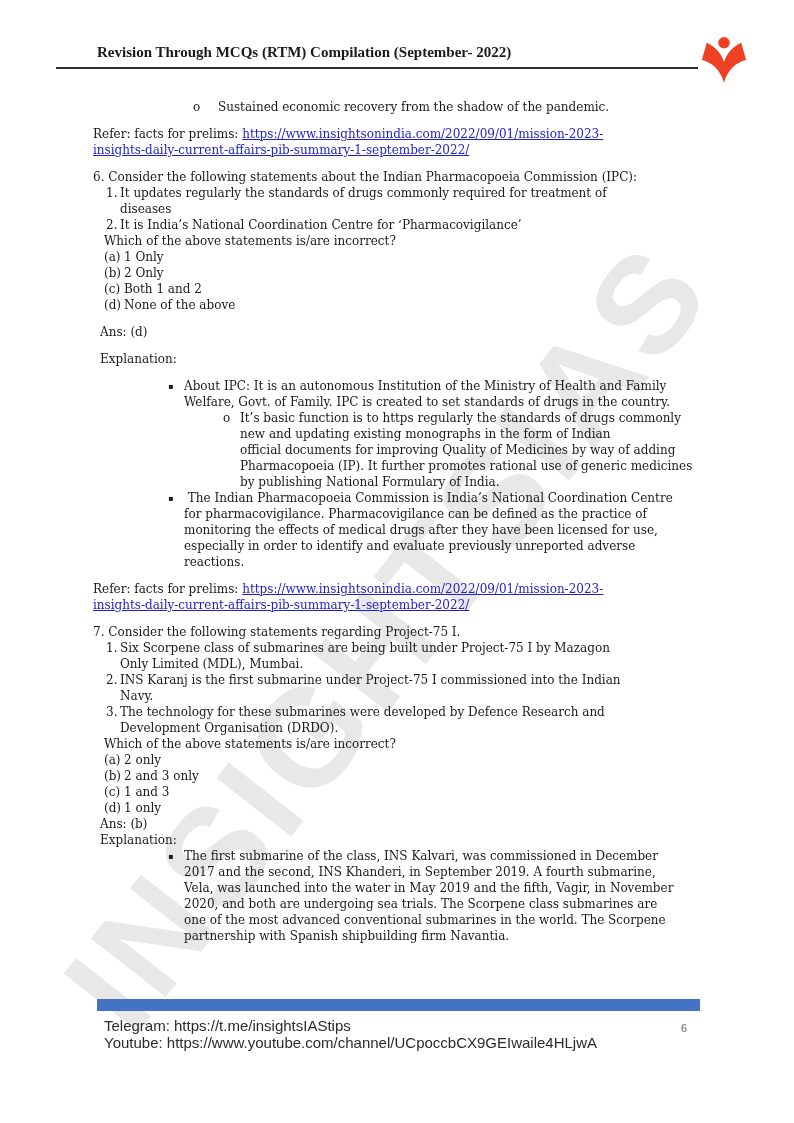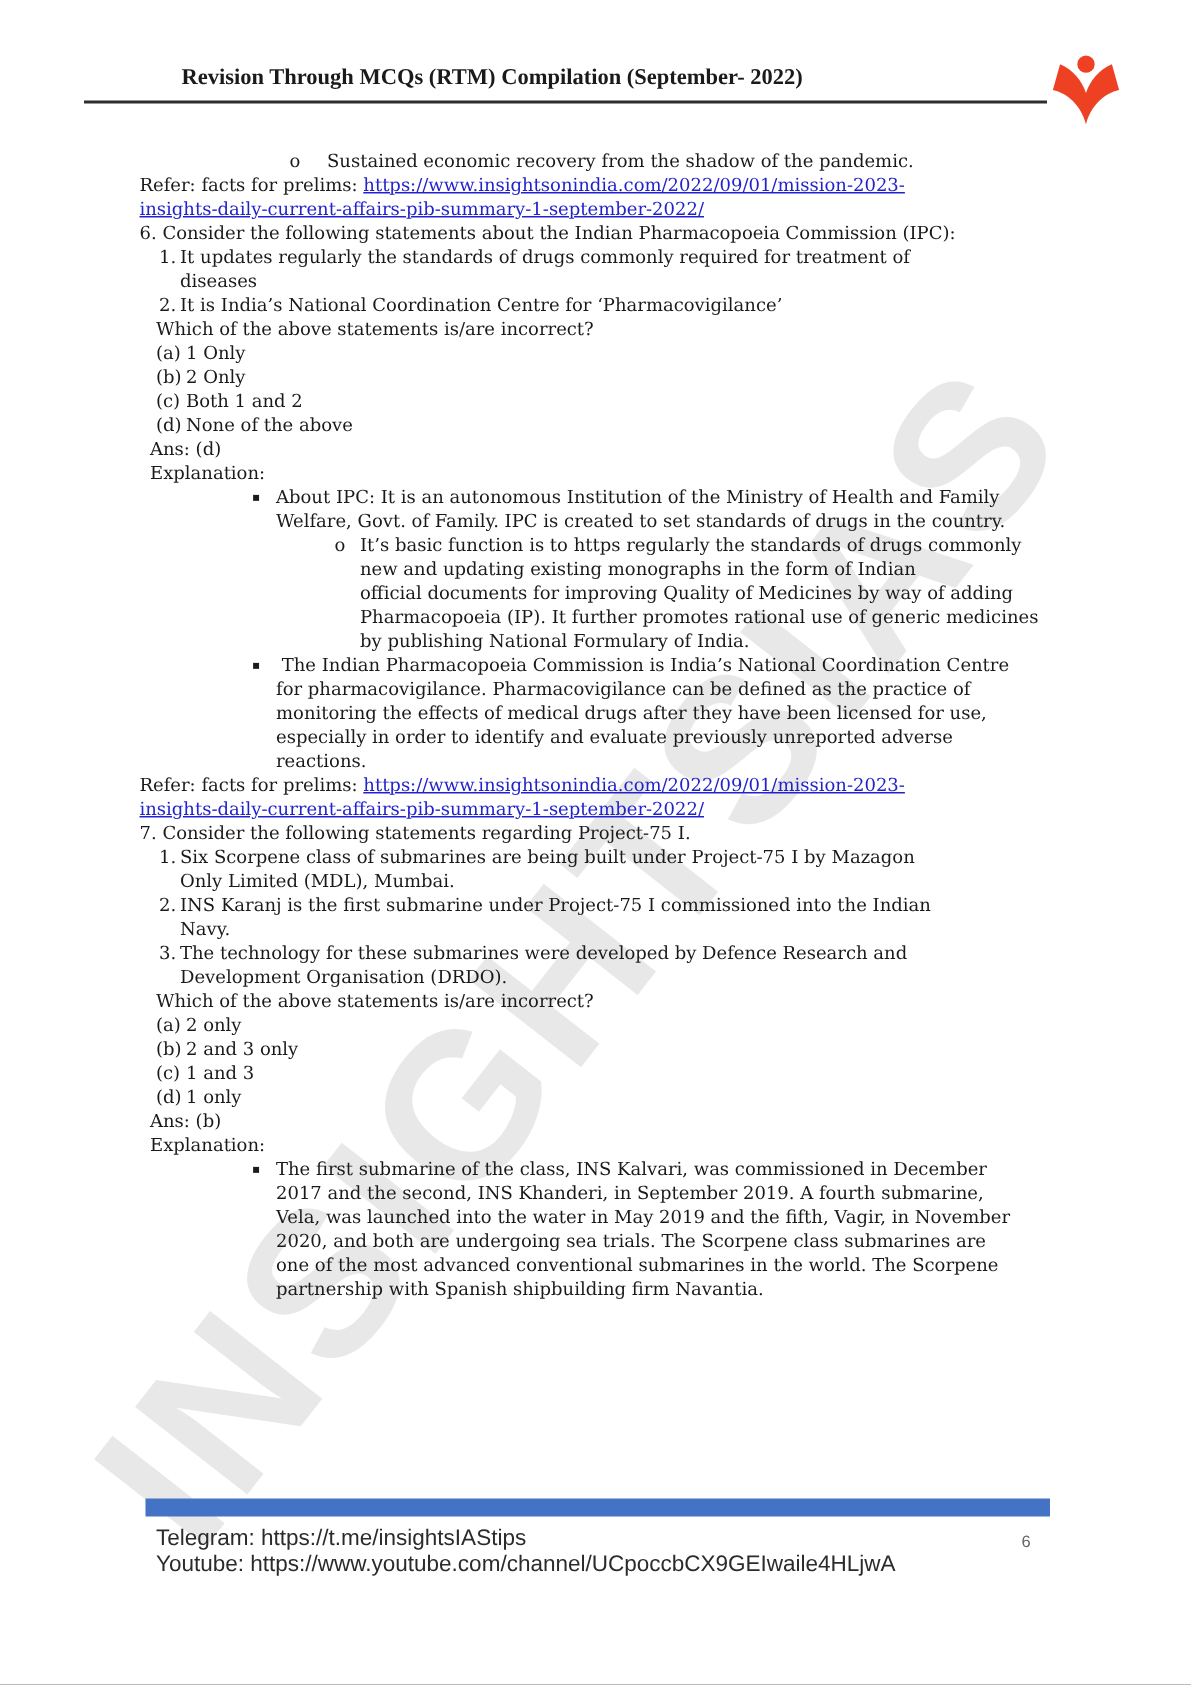--- a/index.html
+++ b/index.html
@@ -6,27 +6,27 @@
   .page{position:relative;width:794px;height:1123px;background:#fff;margin:0 auto;overflow:hidden;
         font-family:"DejaVu Serif",serif;color:#1a1a1a;}
   
   .watermark{position:absolute;left:-213px;top:557px;width:1200px;text-align:center;
              transform:rotate(-52deg);transform-origin:center;
              font-family:"Liberation Sans",sans-serif;font-weight:bold;
              font-size:138px;letter-spacing:6px;color:var(--watermark_gray,#d6d6d6);
              opacity:.55;z-index:0;user-select:none;}
   
   .hdr-title{position:absolute;left:97px;top:44px;font-family:"Liberation Serif",serif;
-             font-weight:bold;font-size:15px;white-space:pre;z-index:2;margin-left:24px;}
+             font-weight:bold;font-size:15px;white-space:pre;z-index:2;}
   .hdr-rule{position:absolute;left:56px;top:67px;width:642px;height:2px;background:#2e2e2e;z-index:1;}
   .logo{position:absolute;left:700px;top:34px;width:48px;height:54px;z-index:3;}
   
   .body{position:absolute;left:93px;top:99px;width:660px;z-index:2;}
   .line{position:relative;line-height:16px;min-height:16px;white-space:pre;font-size:12px;}
-  .gap{}
+  .gap{margin-top:11px;}
   .pl-stmt{padding-left:27px;}
   .pl-opt{padding-left:31px;}
   .pl-which{padding-left:11px;}
   .pl-ans{padding-left:7px;}
   .pl-b1{padding-left:91px;}
   .pl-b2{padding-left:147px;}
   .pl-intro{padding-left:125px;}
   .mk{position:absolute;top:0;}
   .mk-num{left:13px;}
   .mk-opt{left:11px;}

